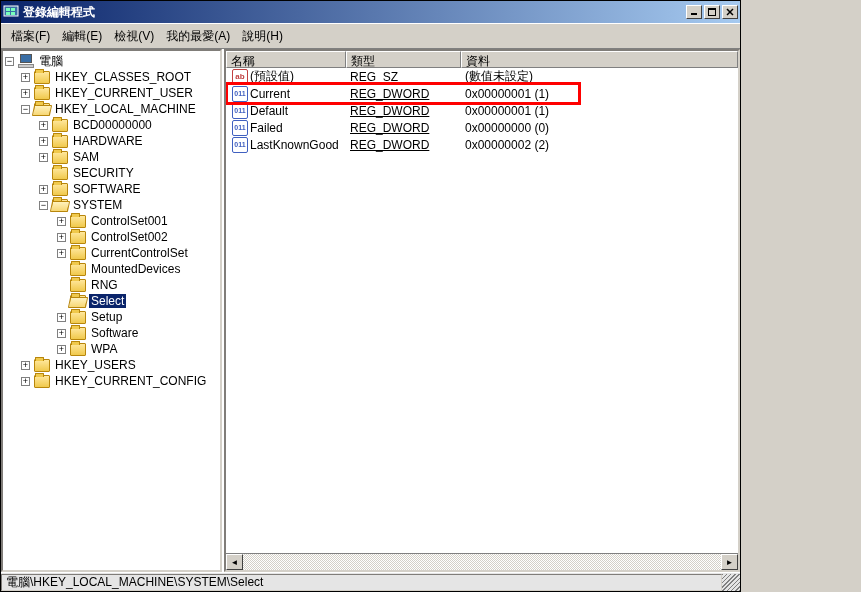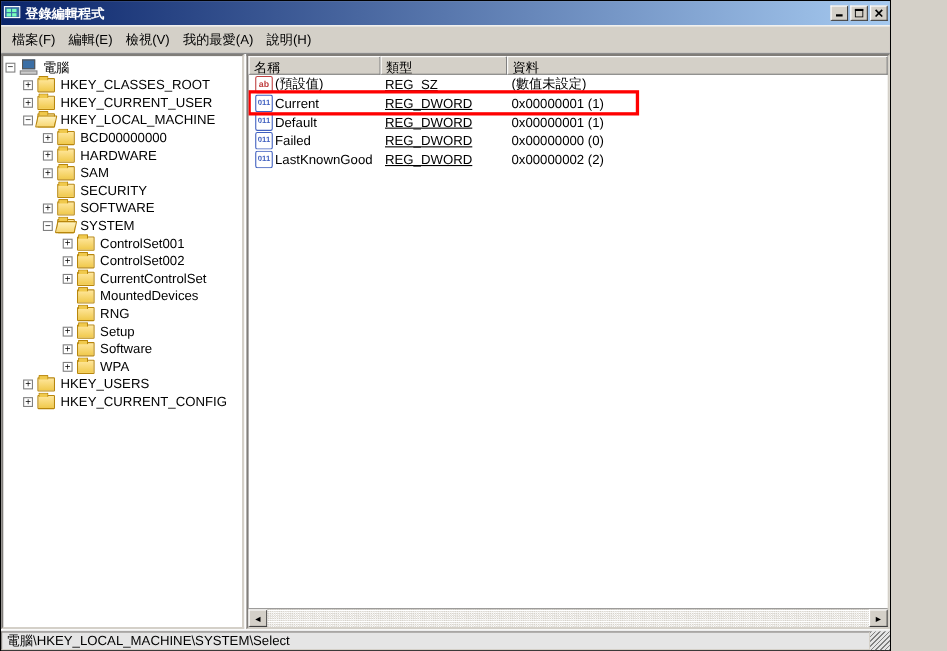--- a/index.html
+++ b/index.html
@@ -1,19 +1,19 @@
 <!DOCTYPE html>
 <html><head>
 <meta charset="utf-8">
 <style>
 * { box-sizing: border-box; margin: 0; padding: 0; }
 html, body { width: 861px; height: 592px; overflow: hidden; }
 body { font-family: "PMingLiU", "MingLiU", "Microsoft Sans Serif", Tahoma, sans-serif; font-size: 12px; background: #d4d0c8; }
 
-.window { width: 810px; height: 592px; display: flex; flex-direction: column; border: 1px solid #000; }
+.window { width: 741px; height: 592px; display: flex; flex-direction: column; border: 1px solid #000; }
 
 
 .title-bar { height: 22px; background: linear-gradient(to right, #0a246a, #a6caf0); color: #fff; display: flex; align-items: center; padding: 0 2px; font-weight: bold; font-size: 12px; }
 .title-bar .app-icon { width: 16px; height: 16px; margin-right: 4px; display: inline-flex; align-items: center; justify-content: center; }
 .title-bar .title-text { flex: 1; }
 .title-bar .win-buttons { display: flex; }
 .title-bar .win-btn { width: 16px; height: 14px; background: #d4d0c8; border: 1px solid #fff; border-right-color:#404040; border-bottom-color:#404040; margin-left: 2px; display:flex; align-items:center; justify-content:center; font-family: Arial; font-size:9px; font-weight:bold; color:#000; cursor:default;}
 
 
 .menu-bar { height: 19px; background: #d4d0c8; display: flex; align-items: center; padding: 12px 4px; border-top:1px solid #fff;}
@@ -192,20 +192,25 @@
           <span class="toggle-spacer"></span>
           <span class="folder-icon folder-closed"></span>
           <span class="tree-label">MountedDevices</span>
         </div>
         <div class="tree-row" style="padding-left:52px">
           <span class="toggle-spacer"></span>
           <span class="folder-icon folder-closed"></span>
           <span class="tree-label">RNG</span>
         </div>
         <div class="tree-row" style="padding-left:52px">
+          <span class="toggle-spacer"></span>
+          <span class="folder-icon folder-open"></span>
+          <span class="tree-label selected">Select</span>
+        </div>
+        <div class="tree-row" style="padding-left:52px">
           <span class="toggle">+</span>
           <span class="folder-icon folder-closed"></span>
           <span class="tree-label">Setup</span>
         </div>
         <div class="tree-row" style="padding-left:52px">
           <span class="toggle">+</span>
           <span class="folder-icon folder-closed"></span>
           <span class="tree-label">Software</span>
         </div>
         <div class="tree-row" style="padding-left:52px">

